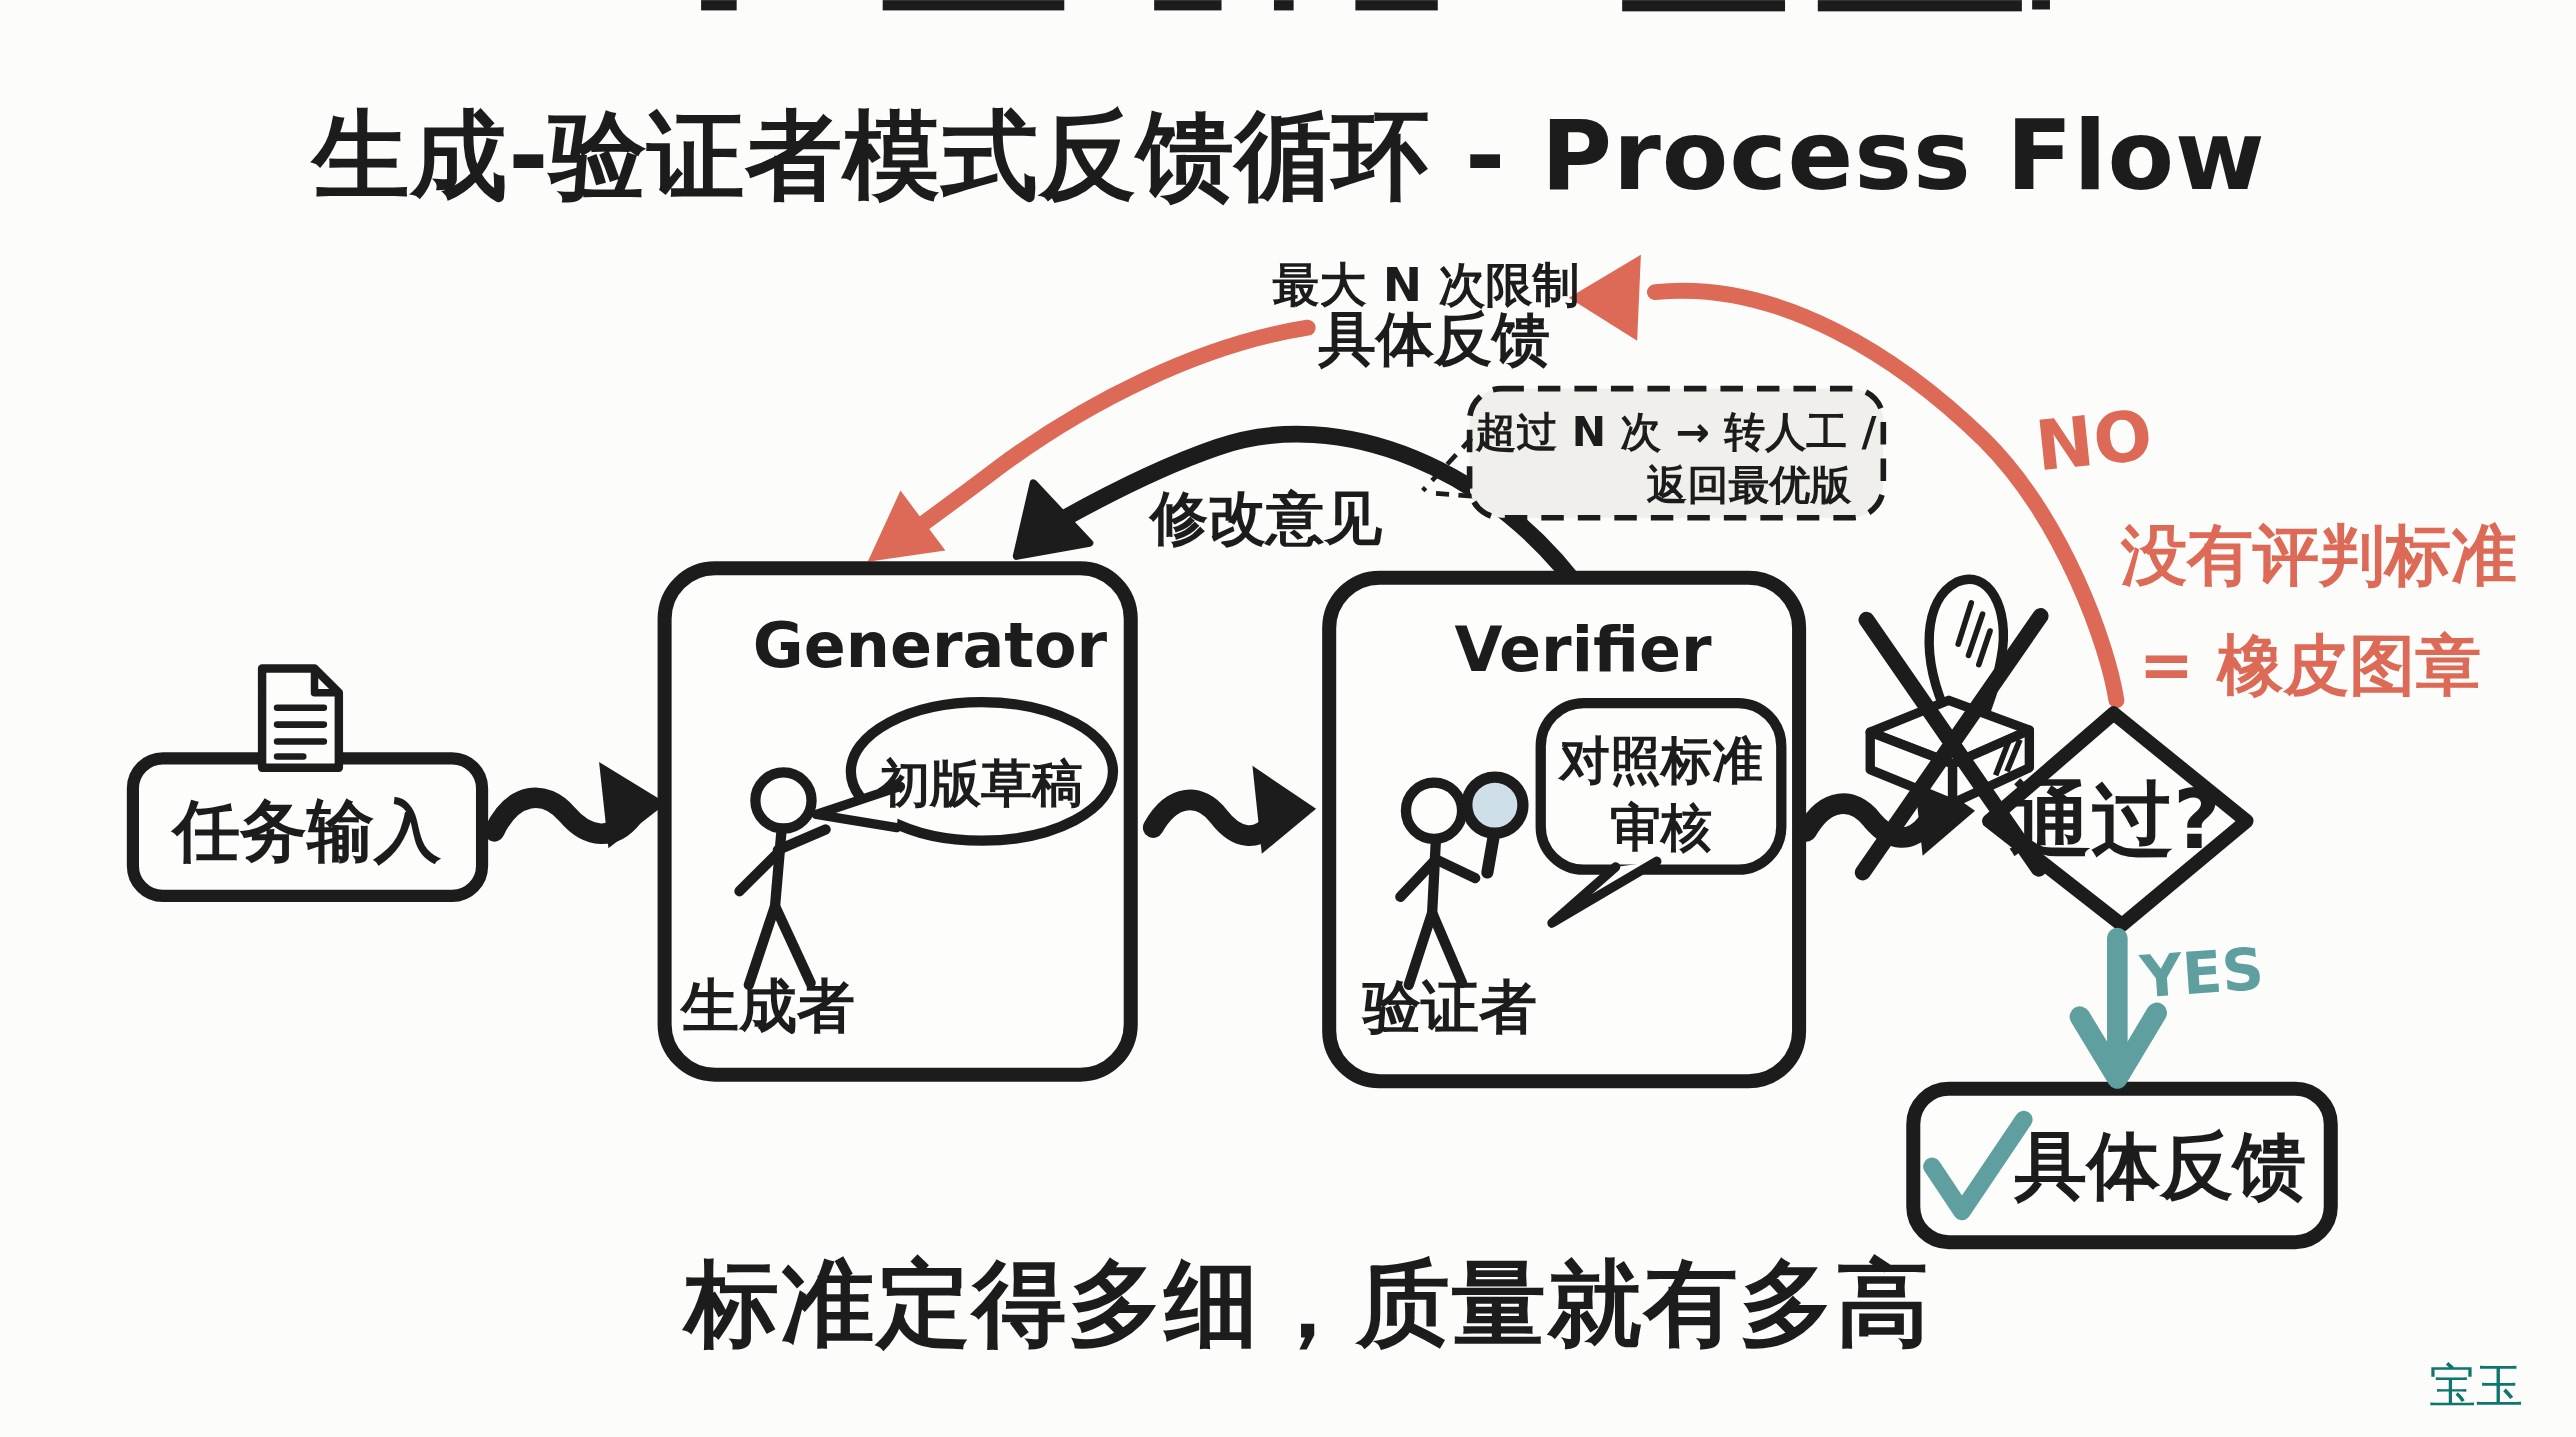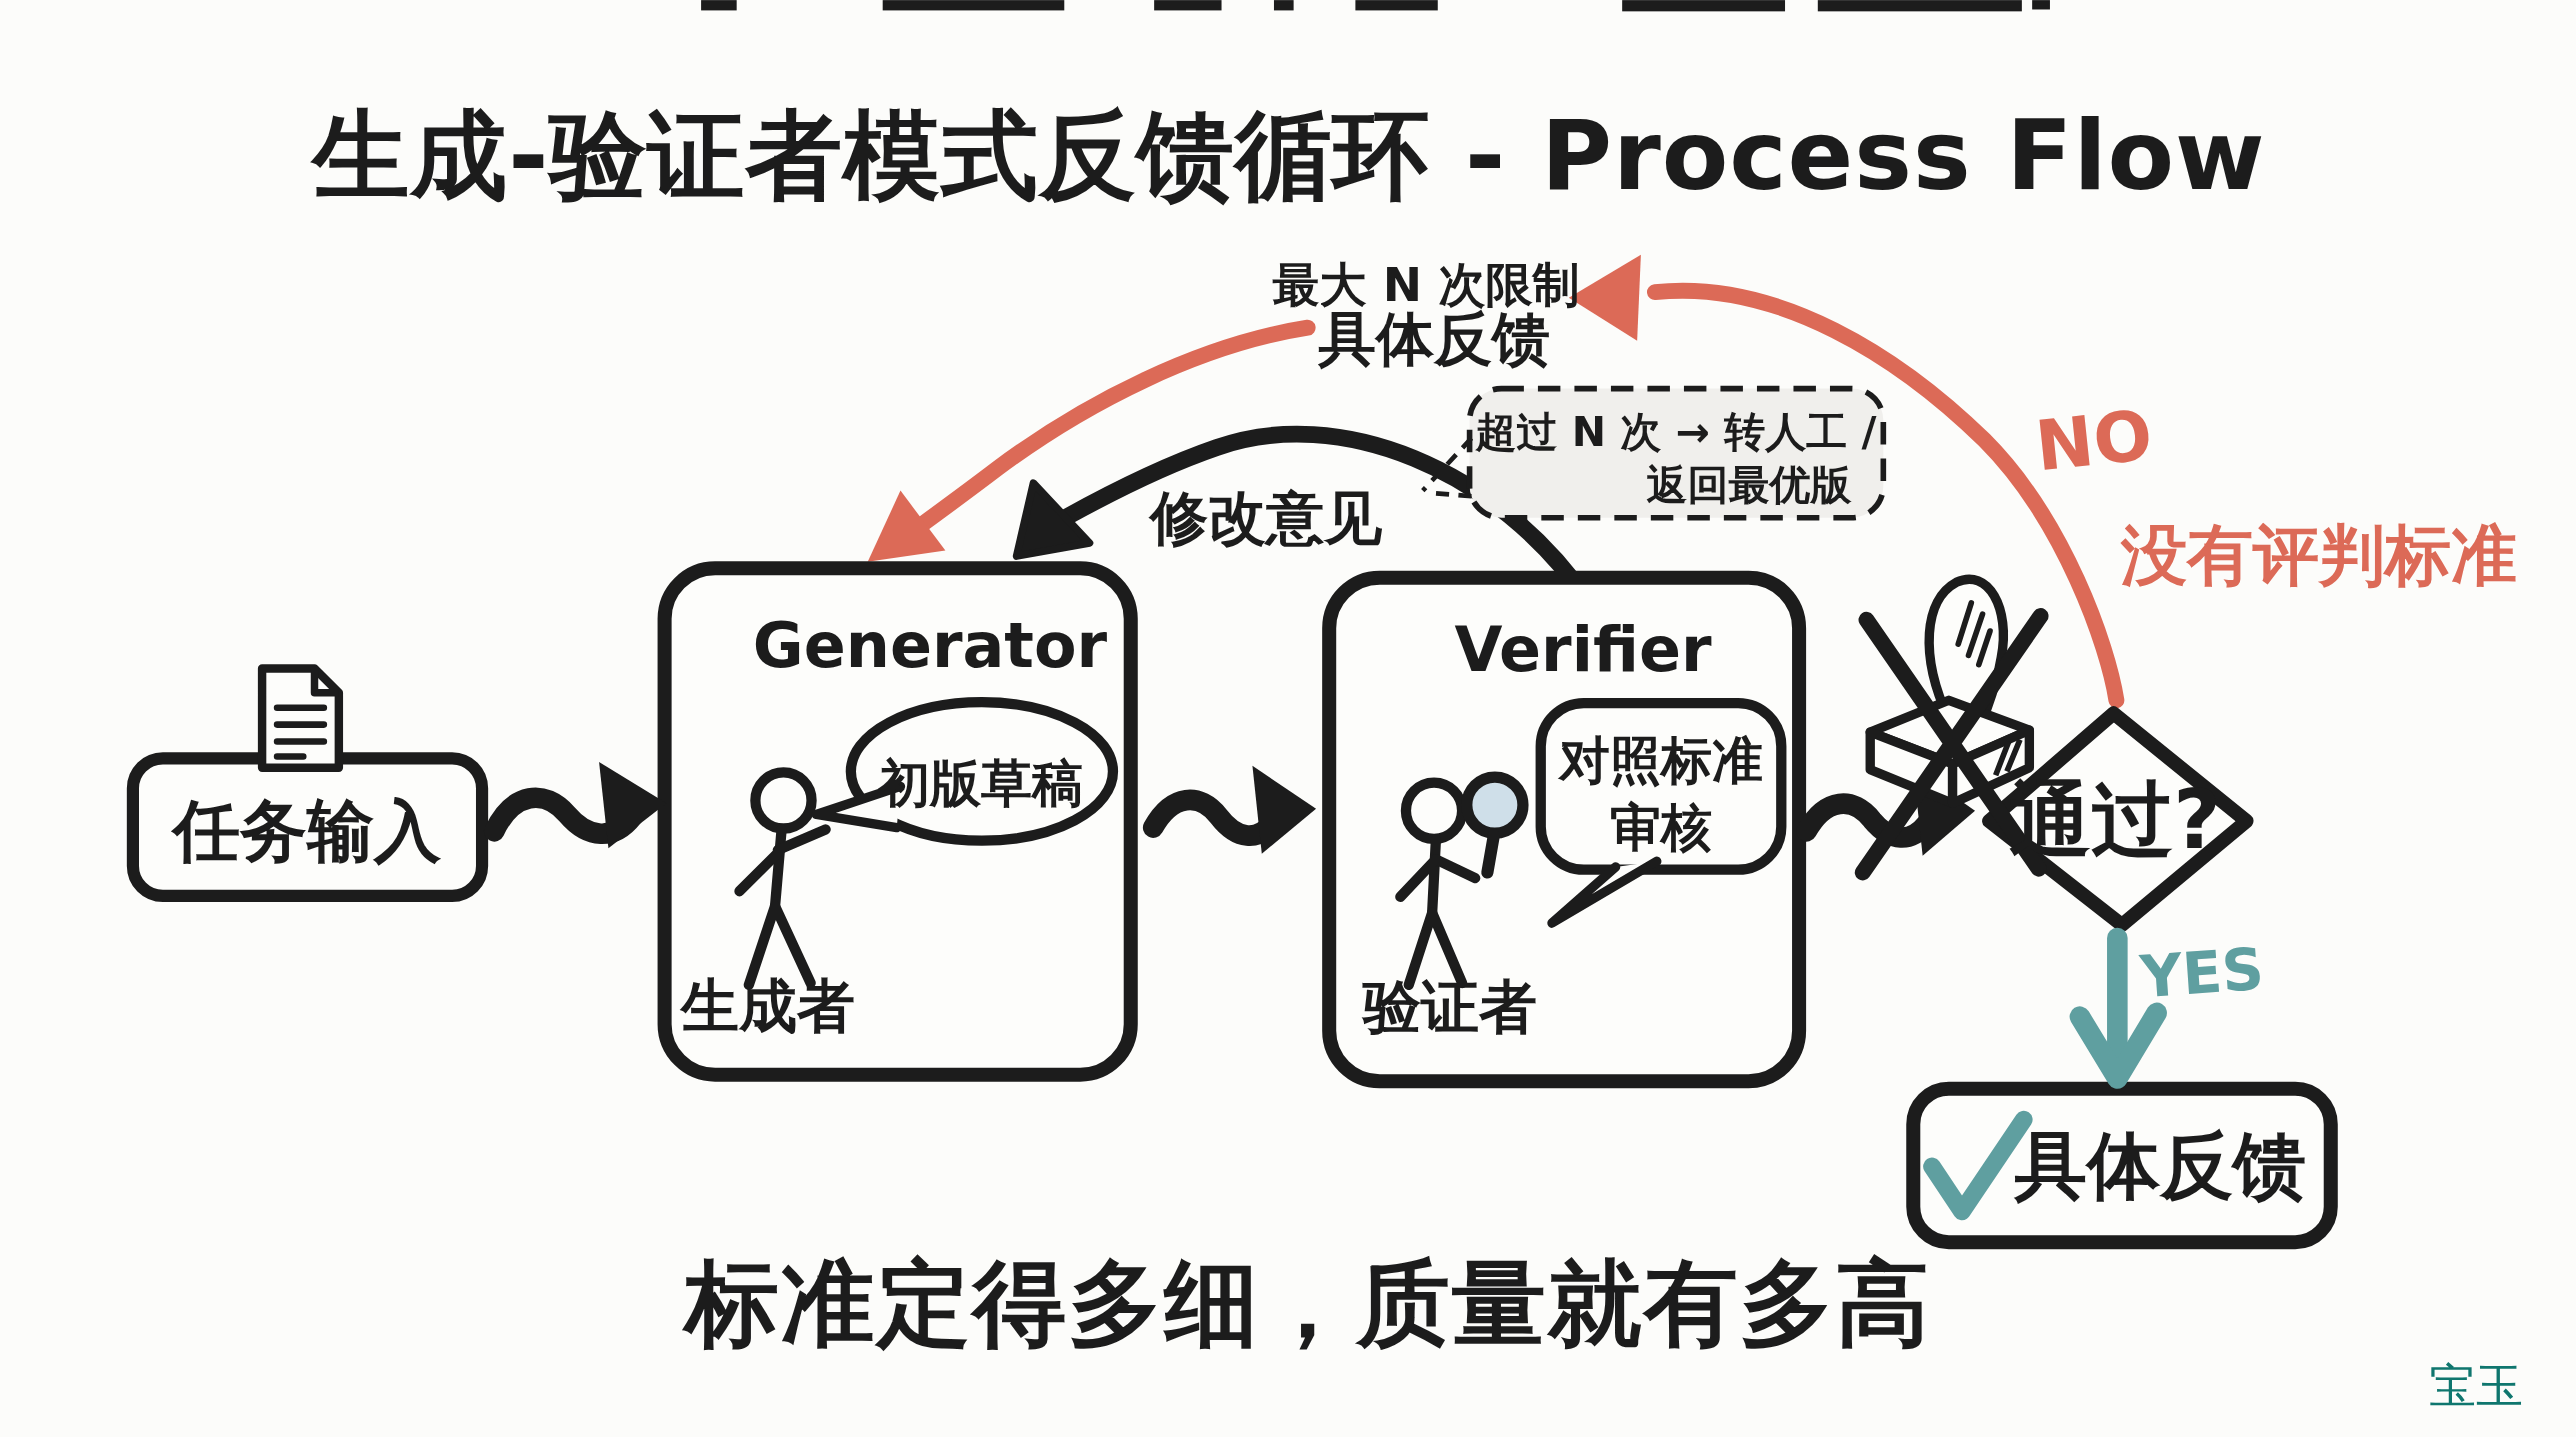--- a/index.html
+++ b/index.html
@@ -140,20 +140,21 @@
 
     <path d="M 2064,1246 L 2096,1294 L 2162,1196" fill="none" stroke="#5f9fa0" stroke-width="19" stroke-linecap="round" stroke-linejoin="round"></path>
   </svg>
 
   <div class="txt t-title" style="left:1289px;top:155px;">生成-验证者模式反馈循环 - Process Flow</div>
 
   <div class="txt t-maxn" style="left:1426px;top:284px;">最大 N 次限制</div>
   <div class="txt t-feedback" style="left:1434px;top:339px;">具体反馈</div>
   <div class="txt t-no red" style="left:2094px;top:441px;">NO</div>
   <div class="txt t-rednote red" style="left:2319px;top:556px;">没有评判标准</div>
+  <div class="txt t-rednote red" style="left:2310px;top:666px;">= 橡皮图章</div>
 
   <div class="txt t-note" style="left:1676px;top:432px;">超过 N 次 → 转人工 /</div>
   <div class="txt t-note" style="left:1749px;top:485px;">返回最优版</div>
 
   <div class="txt t-revision" style="left:1266px;top:518px;">修改意见</div>
 
   <div class="txt t-input" style="left:307px;top:831px;">任务输入</div>
 
   <div class="txt t-boxtitle" style="left:907px;top:646px;">Generator</div>
   <div class="txt t-bubble" style="left:981px;top:769px;margin-top:14px;">初版草稿</div>

